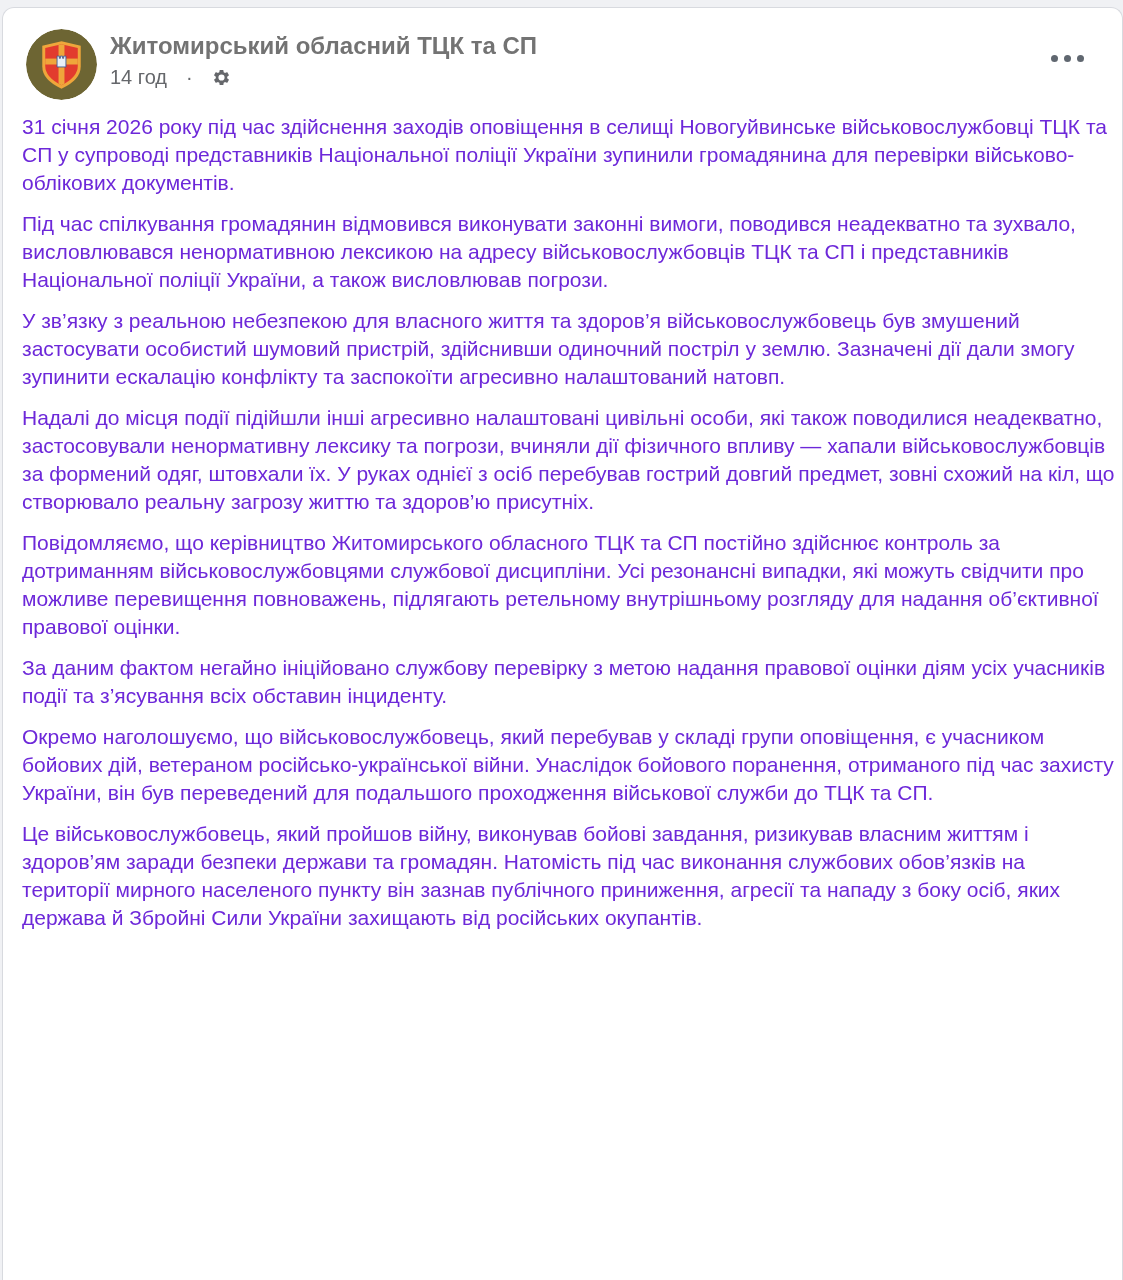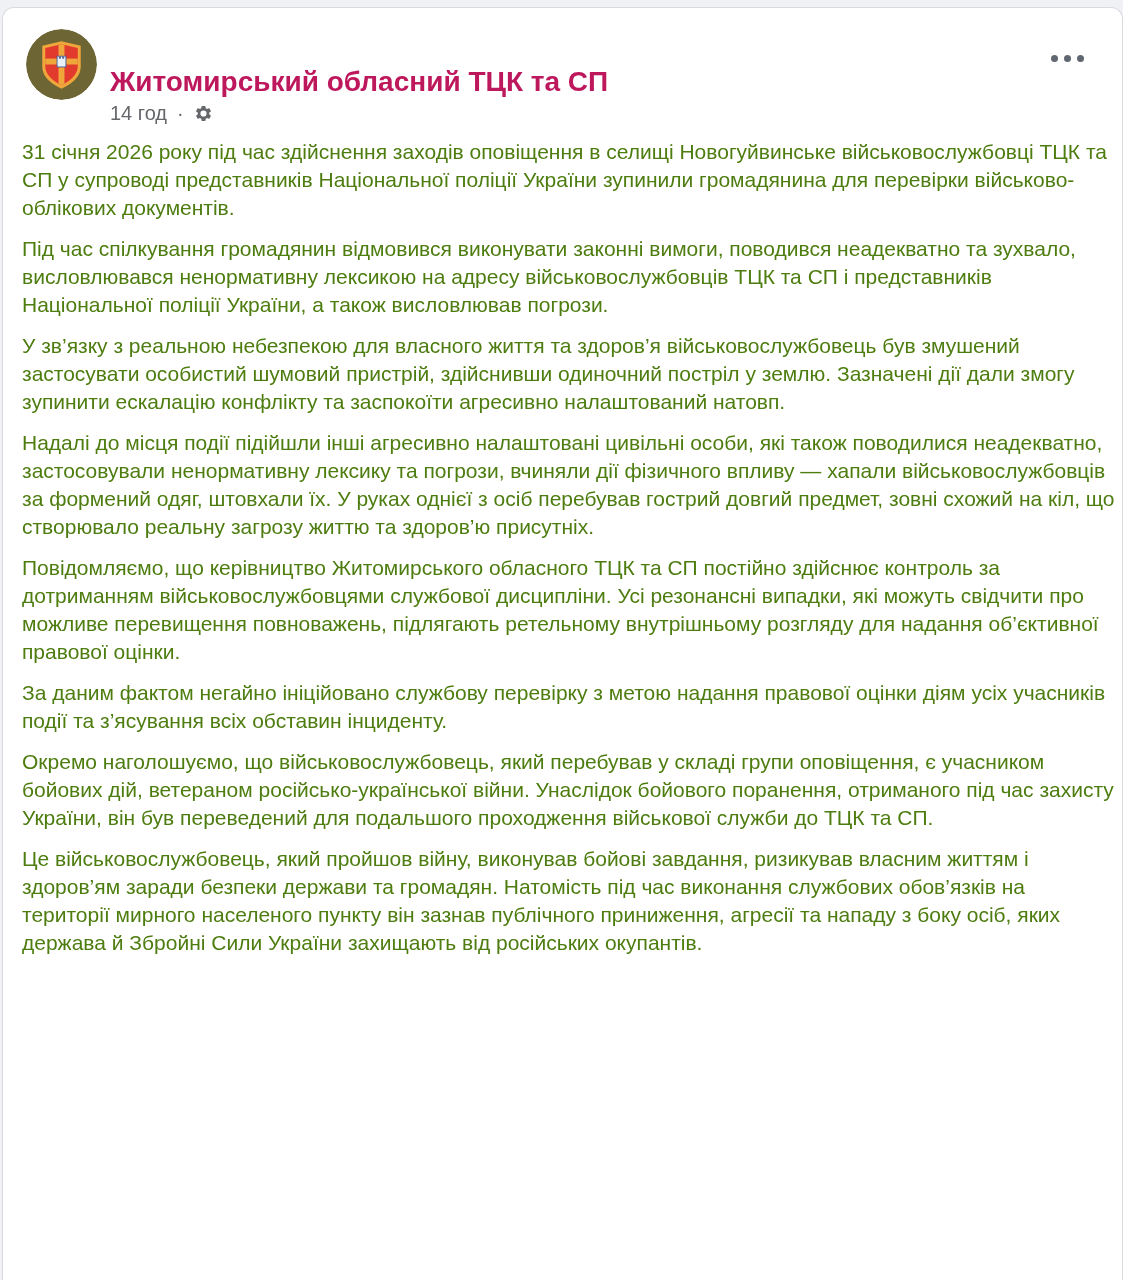--- a/index.html
+++ b/index.html
@@ -30,32 +30,31 @@
     width: 71px; height: 71px;
     border-radius: 50%;
     flex: 0 0 71px;
     margin-right: 13px;
     cursor: pointer;
     overflow: hidden;
   }
   .avatar svg { display: block; width: 71px; height: 71px; }
   .header-info { padding-top: 3px; }
   .page-name {
-    font-size: 28px;
+    font-size: 24px;
     font-weight: 700;
-    color: #be185d;
+    color: #737373;
     line-height: 28px;
     cursor: pointer;
-    margin-top: 36px;
   }
   .meta-row {
     margin-top: 5px;
     display: flex;
     align-items: center;
-    gap: 10px;
+    gap: 19px;
     color: #65676b;
     font-size: 20px;
     line-height: 24px;
   }
   .meta-sep { color: #65676b; }
   .gear-icon svg { display: block; width: 19px; height: 19px; }
   .more-button {
     position: absolute;
     top: 41px; right: 32px;
     display: flex;
@@ -65,21 +64,21 @@
   }
   .more-button .dot {
     width: 7px; height: 7px;
     border-radius: 50%;
     background: #606770;
   }
   .post-body {
     padding: 3px 7px 20px 19px;
     font-size: 21px;
     line-height: 28px;
-    color: #4d7c0f;
+    color: #6d28d9;
   }
   .post-body p { margin: 0 0 13px 0; }
 </style>
 </head>
 <body>
 
 <div class="feed-bg">
   <div class="post-card">
 
     <div class="post-header">
@@ -116,21 +115,21 @@
       <div class="more-button">
         <span class="dot"></span>
         <span class="dot"></span>
         <span class="dot"></span>
       </div>
 
     </div>
 
     <div class="post-body">
         <p>31 січня 2026 року під час здійснення заходів оповіщення в селищі Новогуйвинське військовослужбовці ТЦК та СП у супроводі представників Національної поліції України зупинили громадянина для перевірки військово-облікових документів.</p>
-        <p>Під час спілкування громадянин відмовився виконувати законні вимоги, поводився неадекватно та зухвало, висловлювався ненормативну лексикою на адресу військовослужбовців ТЦК та СП і представників Національної поліції України, а також висловлював погрози.</p>
+        <p>Під час спілкування громадянин відмовився виконувати законні вимоги, поводився неадекватно та зухвало, висловлювався ненормативною лексикою на адресу військовослужбовців ТЦК та СП і представників Національної поліції України, а також висловлював погрози.</p>
         <p>У зв’язку з реальною небезпекою для власного життя та здоров’я військовослужбовець був змушений застосувати особистий шумовий пристрій, здійснивши одиночний постріл у землю. Зазначені дії дали змогу зупинити ескалацію конфлікту та заспокоїти агресивно налаштований натовп.</p>
         <p>Надалі до місця події підійшли інші агресивно налаштовані цивільні особи, які також поводилися неадекватно, застосовували ненормативну лексику та погрози, вчиняли дії фізичного впливу — хапали військовослужбовців за формений одяг, штовхали їх. У руках однієї з осіб перебував гострий довгий предмет, зовні схожий на кіл, що створювало реальну загрозу життю та здоров’ю присутніх.</p>
         <p>Повідомляємо, що керівництво Житомирського обласного ТЦК та СП постійно здійснює контроль за дотриманням військовослужбовцями службової дисципліни. Усі резонансні випадки, які можуть свідчити про можливе перевищення повноважень, підлягають ретельному внутрішньому розгляду для надання об’єктивної правової оцінки.</p>
         <p>За даним фактом негайно ініційовано службову перевірку з метою надання правової оцінки діям усіх учасників події та з’ясування всіх обставин інциденту.</p>
         <p>Окремо наголошуємо, що військовослужбовець, який перебував у складі групи оповіщення, є учасником бойових дій, ветераном російсько-української війни. Унаслідок бойового поранення, отриманого під час захисту України, він був переведений для подальшого проходження військової служби до ТЦК та СП.</p>
         <p>Це військовослужбовець, який пройшов війну, виконував бойові завдання, ризикував власним життям і здоров’ям заради безпеки держави та громадян. Натомість під час виконання службових обов’язків на території мирного населеного пункту він зазнав публічного приниження, агресії та нападу з боку осіб, яких держава й Збройні Сили України захищають від російських окупантів.</p>
       </div>
 
   </div>
 </div>

